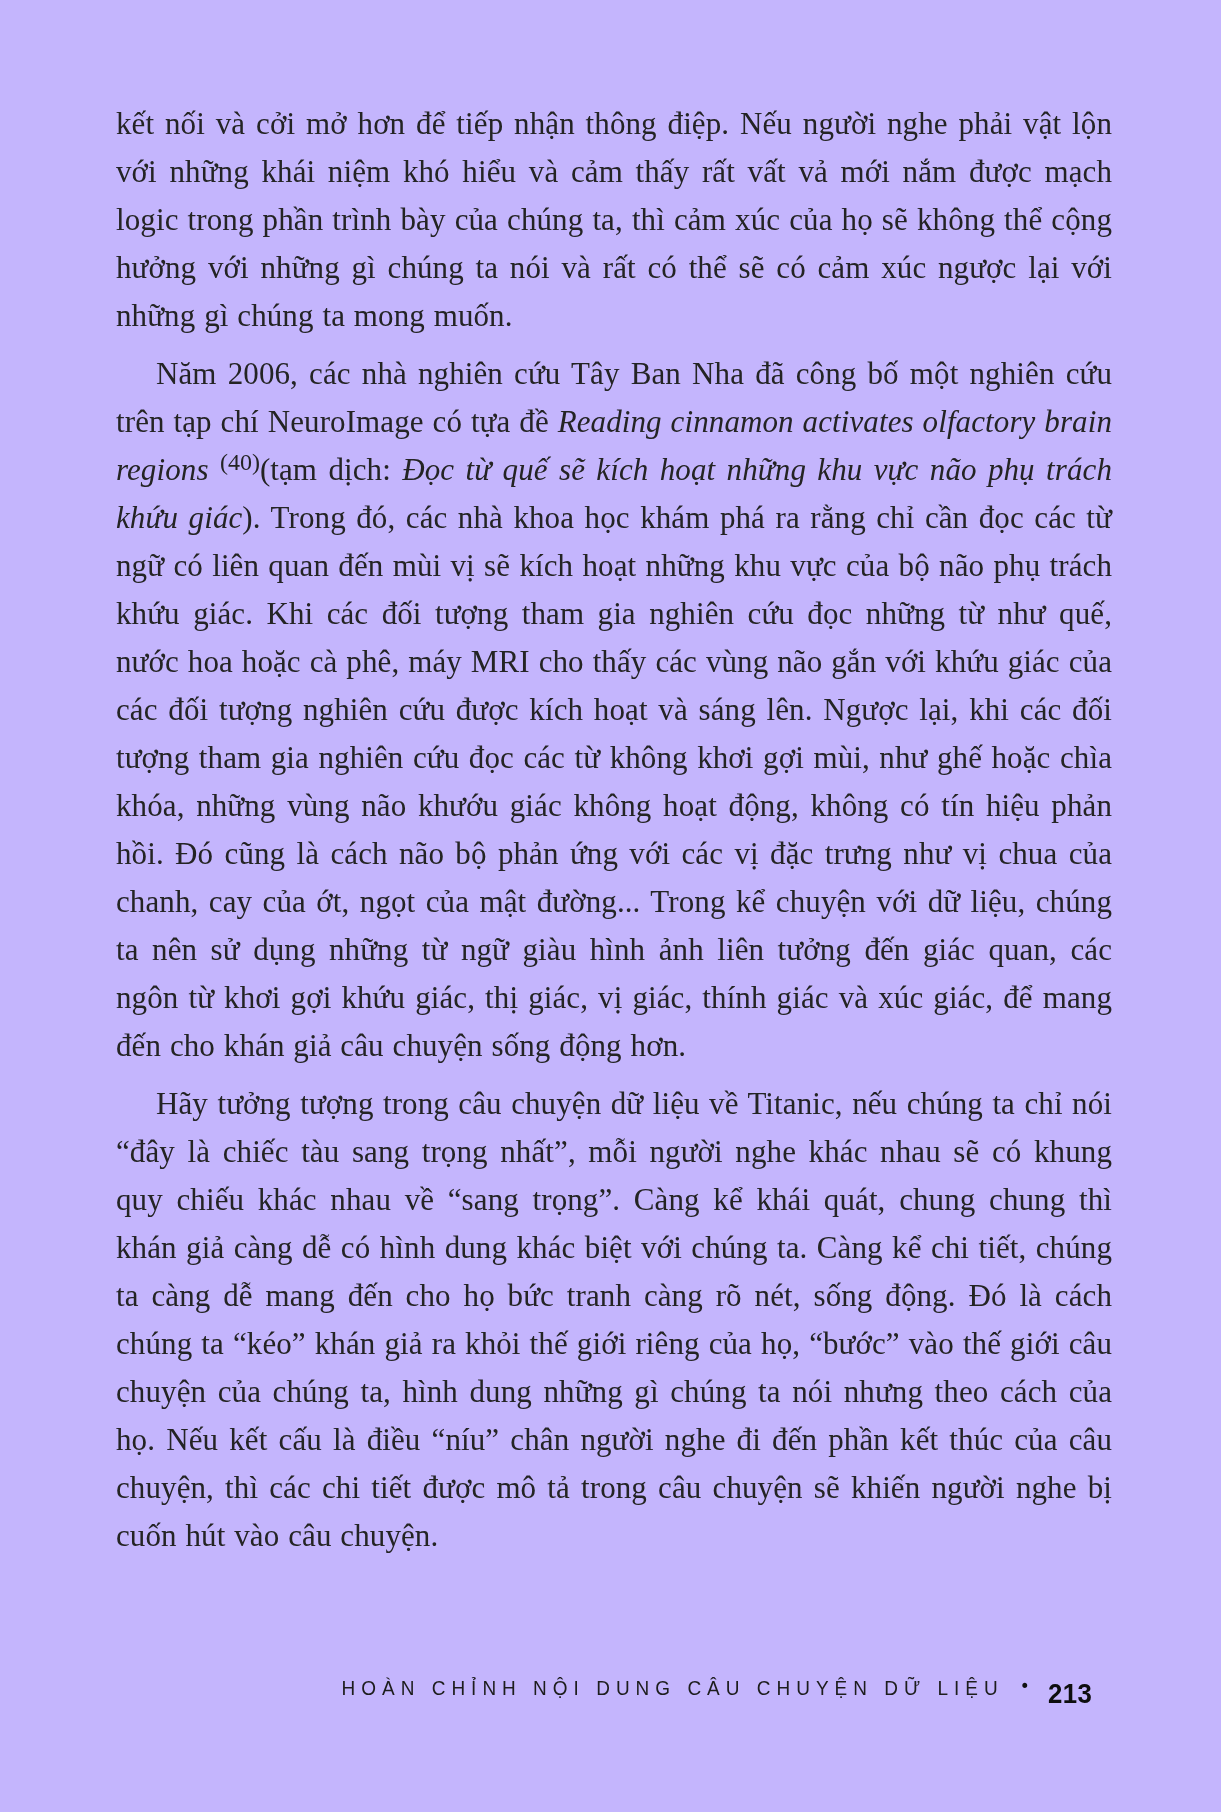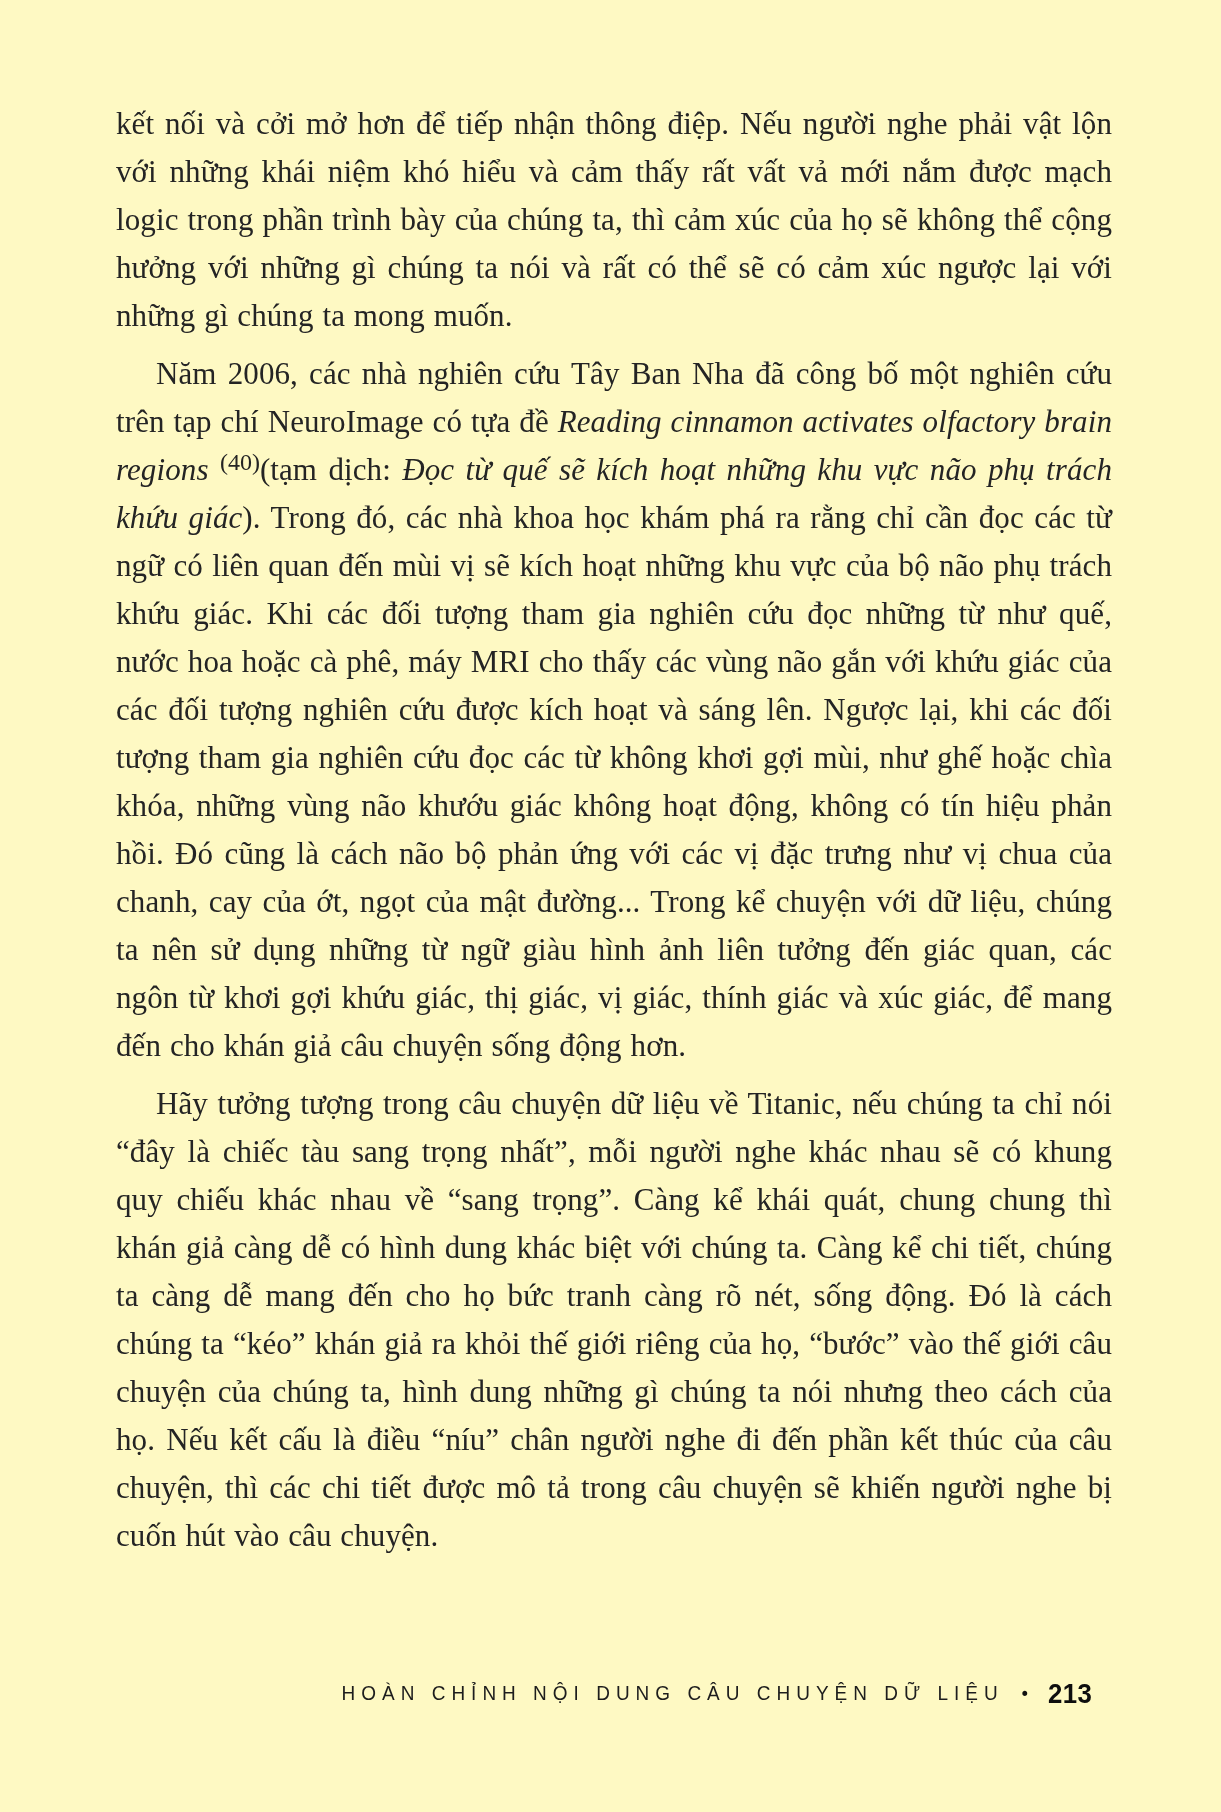--- a/index.html
+++ b/index.html
@@ -6,21 +6,21 @@
   html, body { margin: 0; padding: 0; }
   body {
     background: #e8e8e8;
     font-family: "Liberation Serif", "DejaVu Serif", serif;
   }
   .page {
     position: relative;
     width: 1221px;
     height: 1812px;
     margin: 0 auto;
-    background: #fef9c3;
+    background: #c4b5fd;
     overflow: hidden;
   }
   .text-block {
     position: absolute;
     left: 116px;
     top: 100px;
     width: 996px;
   }
   .text-block p {
     margin: 0;
@@ -40,21 +40,21 @@
     vertical-align: 10px;
     letter-spacing: 0;
   }
   .footer {
     position: absolute;
     left: 116px;
     top: 1678px;
     width: 978px;
     display: flex;
     justify-content: flex-end;
-    align-items: center;
+    align-items: flex-start;
     gap: 16px;
   }
   .footer-title {
     font-family: "Liberation Sans", "DejaVu Sans", sans-serif;
     font-size: 19px;
     font-weight: 500;
     letter-spacing: 6px;
     color: #1d1d1d;
     white-space: nowrap;
     transform: scaleY(1.05);

